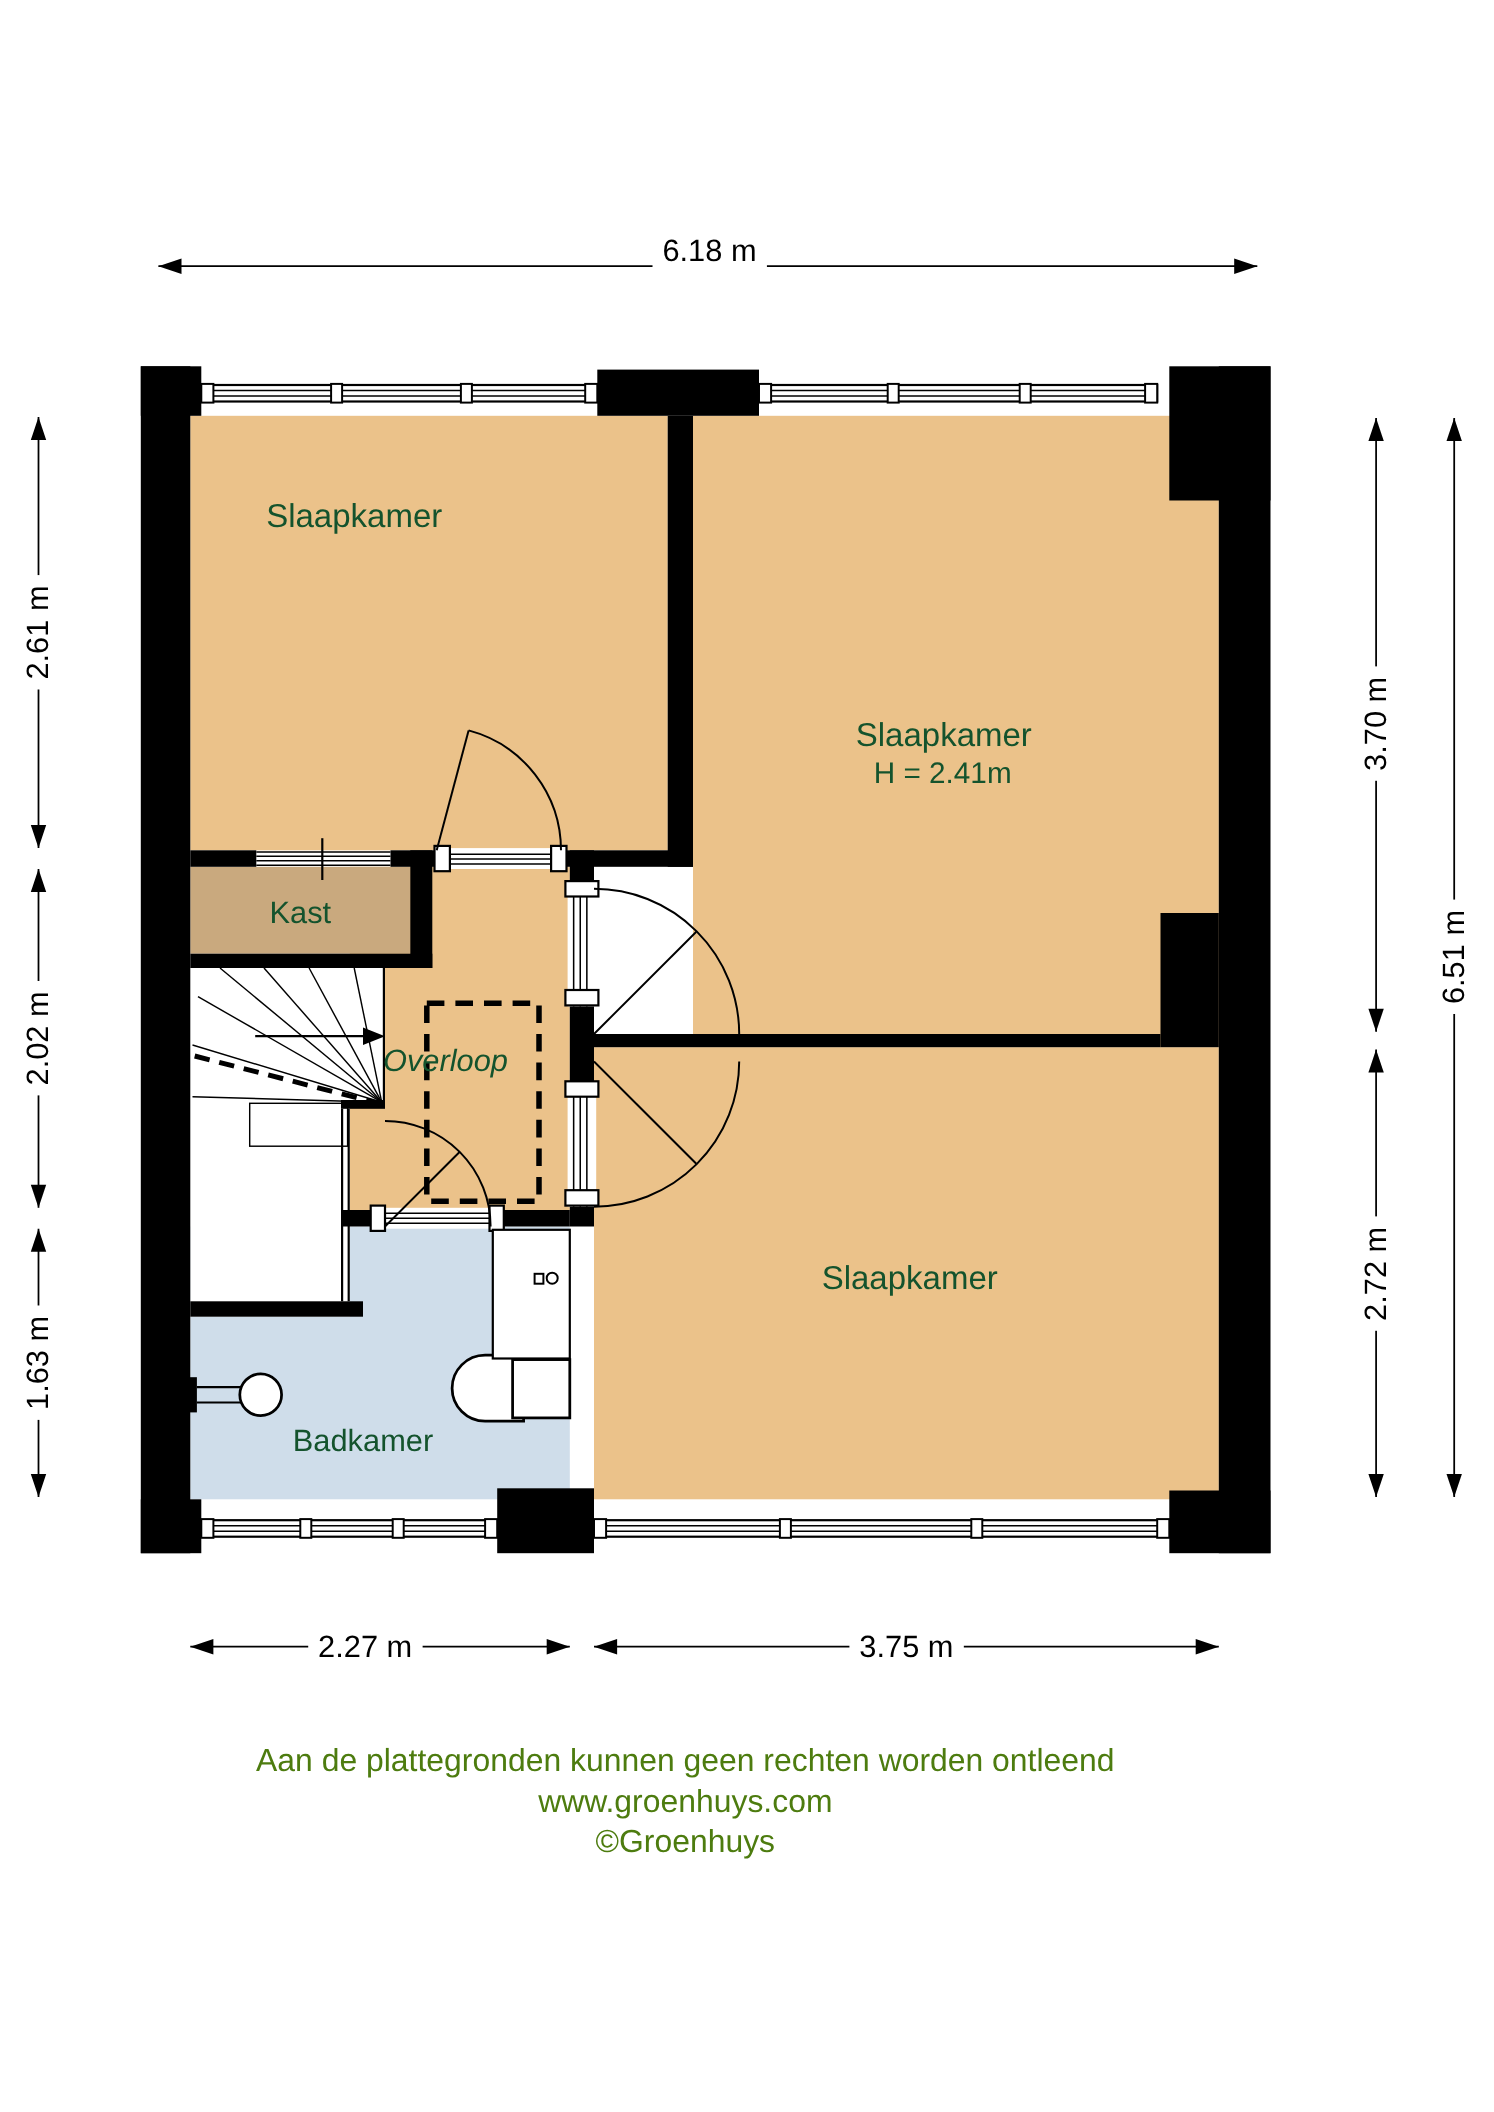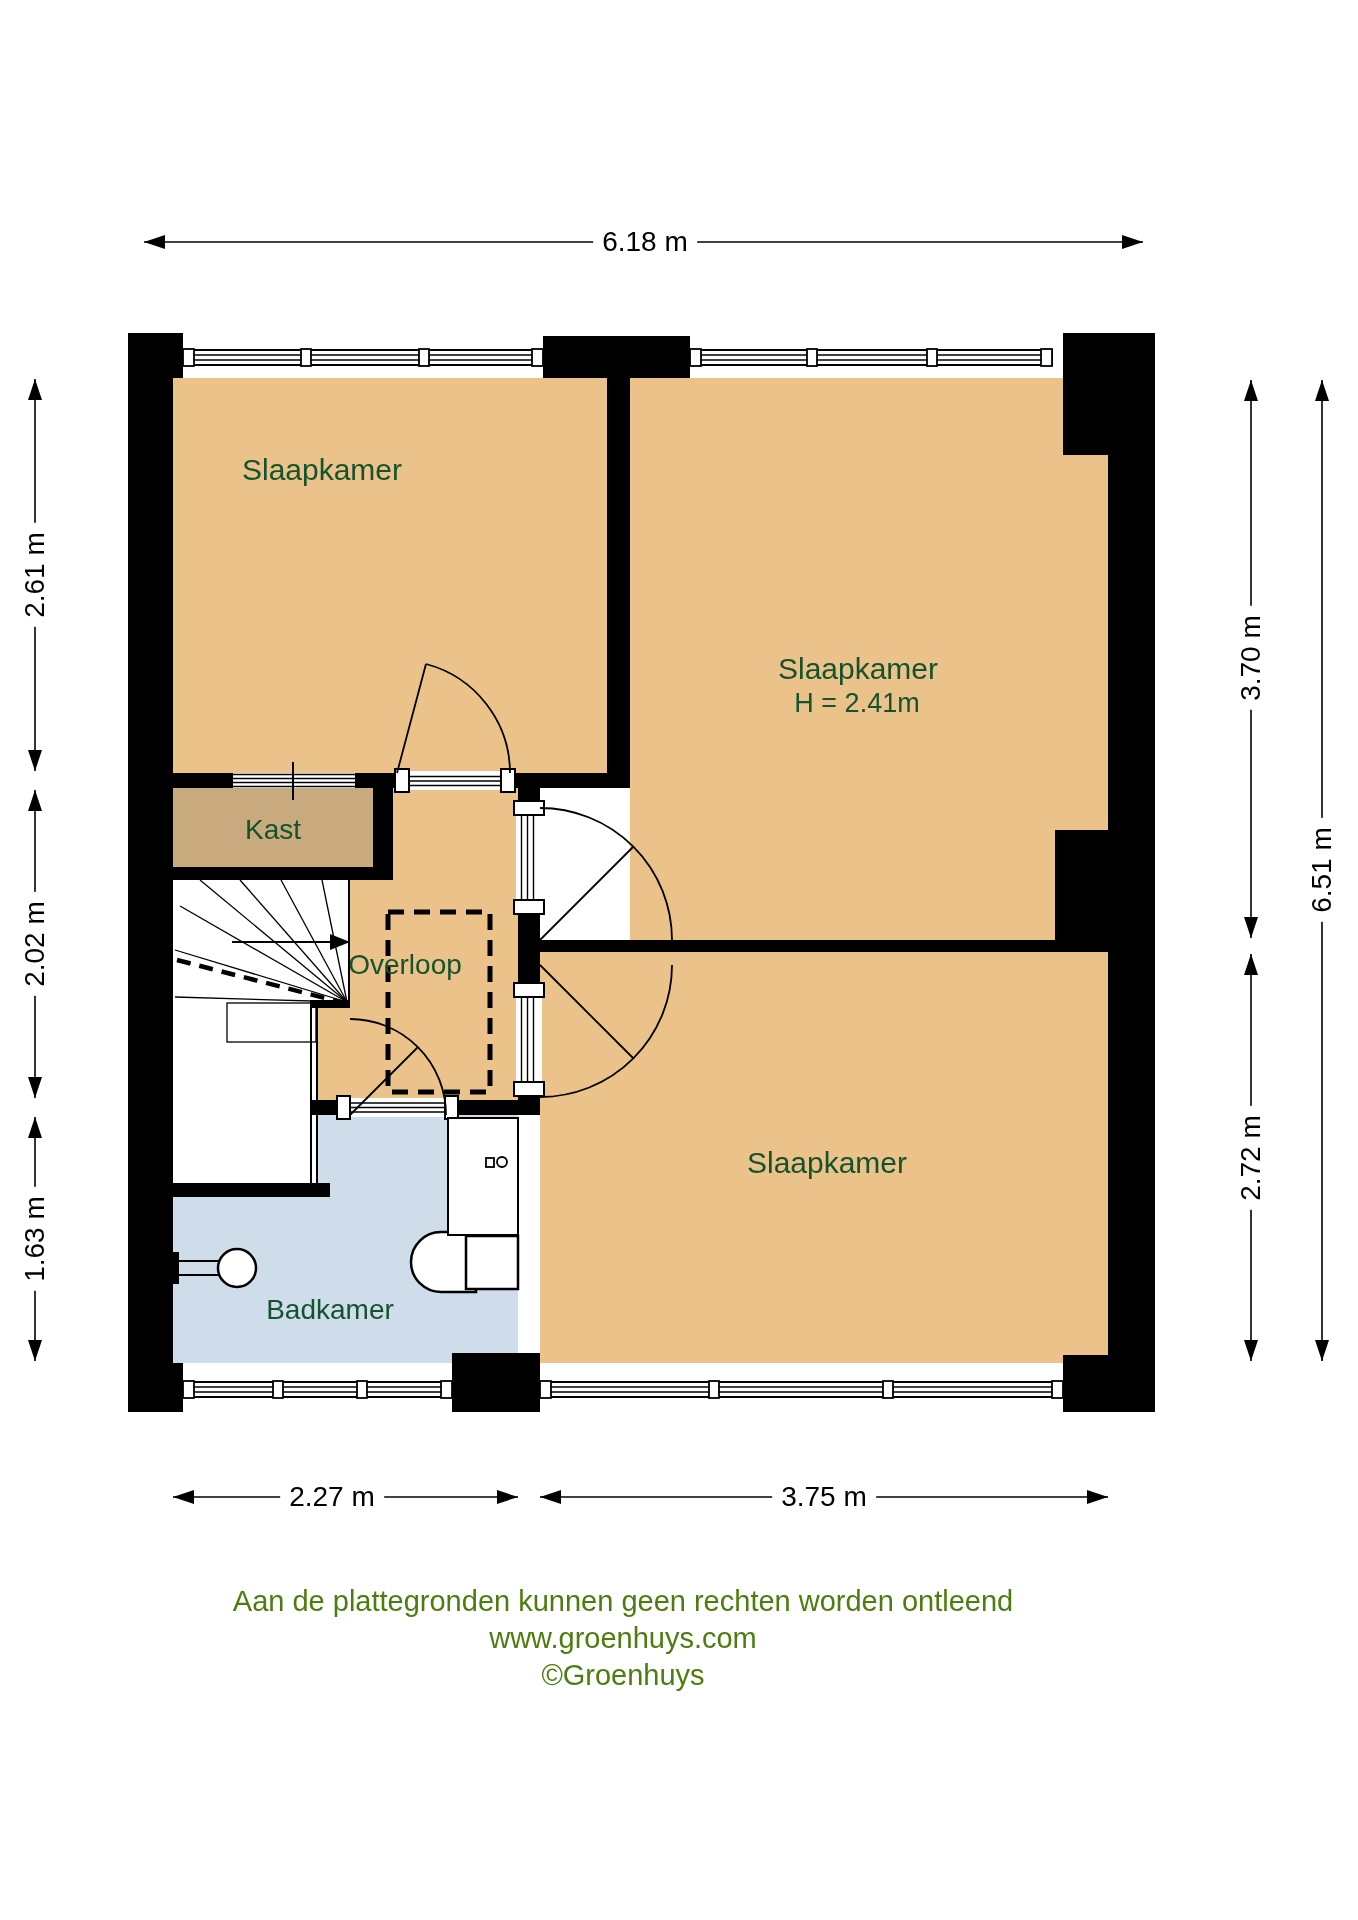--- a/index.html
+++ b/index.html
@@ -239,24 +239,24 @@
       <polygon points="540,1497 561,1490 561,1504" fill="#000" stroke="none"></polygon>
       <polygon points="1108,1497 1087,1490 1087,1504" fill="#000" stroke="none"></polygon>
     </g>
   </svg>
 
   <div class="lbl" style="left:322px; top:470px;">Slaapkamer</div>
   <div class="lbl" style="left:858px; top:669px;">Slaapkamer</div>
   <div class="lbl sub" style="left:857px; top:703px;text-align:right;">H = 2.41m</div>
   <div class="lbl" style="left:827px; top:1163px;">Slaapkamer</div>
   <div class="lbl small" style="left:273px; top:830px;">Kast</div>
-  <div class="lbl small" style="left:405px; top:965px;">Overloop</div>
+  <div class="lbl small" style="left:405px; top:965px;font-style:italic;">Overloop</div>
   <div class="lbl small" style="left:330px; top:1310px;">Badkamer</div>
 
-  <div class="dim" style="left:645px; top:242px;">6.18 m</div>
+  <div class="dim" style="left:645px; top:228px;">6.18 m</div>
   <div class="dim v" style="left:35px; top:575px;">2.61 m</div>
   <div class="dim v" style="left:35px; top:944px;">2.02 m</div>
   <div class="dim v" style="left:35px; top:1239px;">1.63 m</div>
   <div class="dim v" style="left:1251px; top:658px;">3.70 m</div>
   <div class="dim v" style="left:1251px; top:1158px;">2.72 m</div>
   <div class="dim v" style="left:1322px; top:870px;">6.51 m</div>
   <div class="dim" style="left:332px; top:1497px;">2.27 m</div>
   <div class="dim" style="left:824px; top:1497px;">3.75 m</div>
 
   <div id="footer">

